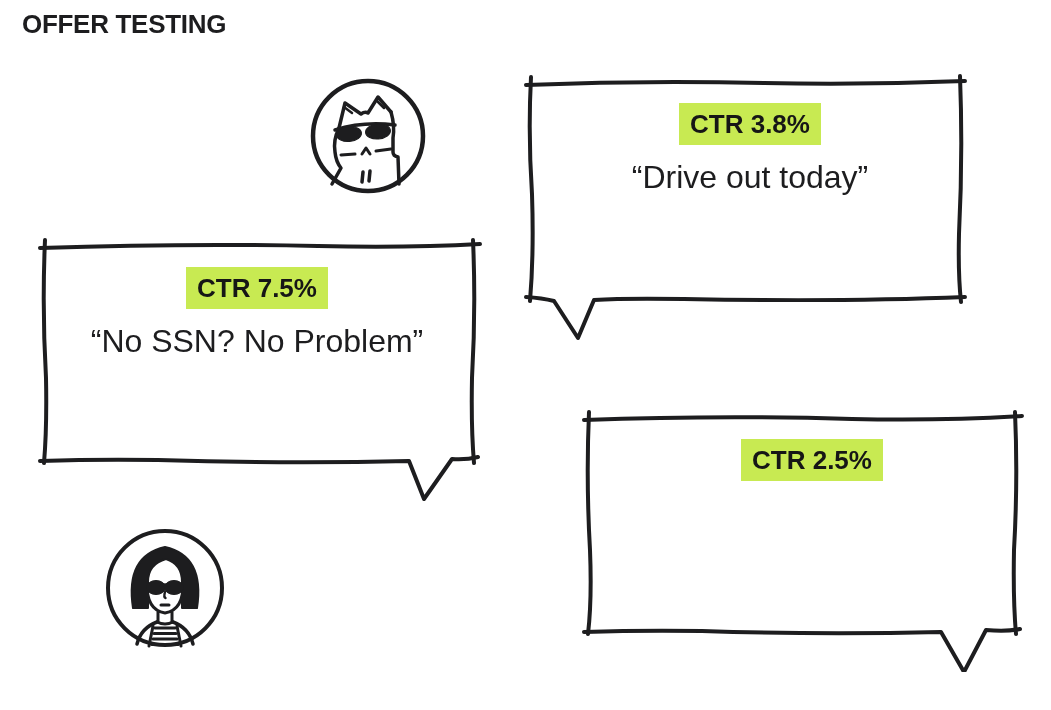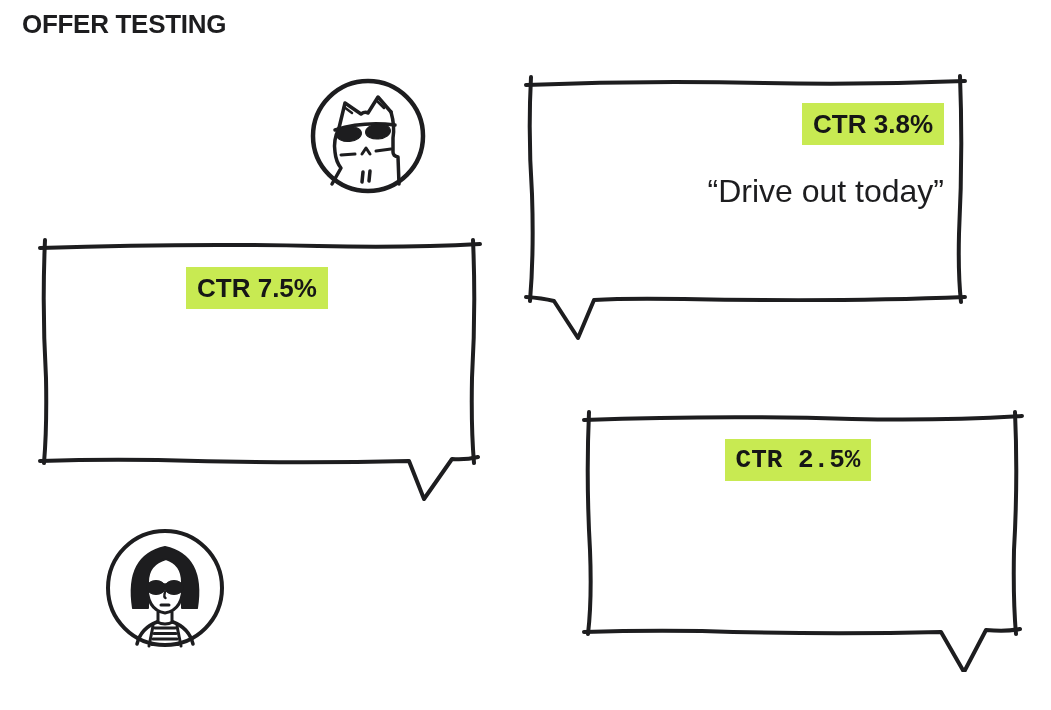--- a/index.html
+++ b/index.html
@@ -51,21 +51,21 @@
     margin-top:29px;
     padding:0 11px;
     line-height:42px;
     font-size:26px;
     font-weight:600;
     color:#161616;
     background:var(--badge-bg);
     white-space:nowrap;
   }
   .offer-quote{
-    margin-top:26px;
+    margin-top:12px;
     font-size:32px;
     font-weight:500;
     line-height:1.25;
     color:var(--ink);
     white-space:nowrap;
   }
   .avatar-svg{
     position:absolute;
     display:block;
     color:var(--ink);
@@ -88,42 +88,43 @@
 <div class="canvas">
 
   <div class="page-title">OFFER TESTING</div>
 
   <svg class="bubble-svg" style="left:524px;top:74px;" width="444" height="272" viewBox="0 0 444 272">
     <path d="M2,11 Q120,6 240,9 Q340,11 441,7"></path>
     <path d="M436,2 Q439,80 435,160 Q434,200 437,228"></path>
     <path d="M7,3 Q4,60 8,120 Q10,180 6,227"></path>
     <path d="M441,223 Q320,228 160,225 Q100,224 70,226 L54,264 L30,227 Q18,224 2,223"></path>
   </svg>
-  <div class="bubble-content" style="left:500px;top:74px;text-align:right;">
+  <div class="bubble-content" style="left:528px;top:74px;">
     <span class="ctr-badge">CTR 3.8%</span>
     <div class="offer-quote">“Drive out today”</div>
   </div>
 
   <svg class="bubble-svg" style="left:38px;top:238px;" width="444" height="272" viewBox="0 0 444 272">
     <path d="M2,10 Q150,5 280,8 Q370,10 442,6"></path>
     <path d="M435,2 Q438,70 434,140 Q433,190 436,225"></path>
     <path d="M7,2 Q4,70 8,140 Q9,190 6,225"></path>
     <path d="M440,219 Q428,222 414,221 L386,261 L371,223 Q250,226 120,222 Q60,221 2,223"></path>
   </svg>
   <div class="bubble-content" style="left:35px;top:238px;">
     <span class="ctr-badge">CTR 7.5%</span>
+    <div class="offer-quote">“No SSN? No Problem”</div>
   </div>
 
   <svg class="bubble-svg" style="left:582px;top:410px;" width="444" height="272" viewBox="0 0 444 272">
     <path d="M2,10 Q140,5 270,9 Q360,11 440,6"></path>
     <path d="M433,2 Q436,70 432,140 Q431,190 434,224"></path>
     <path d="M7,2 Q4,70 8,140 Q10,190 6,224"></path>
     <path d="M438,219 Q424,222 404,220 L382,262 L359,222 Q240,225 120,221 Q60,220 2,222"></path>
   </svg>
-  <div class="bubble-content" style="left:576px;top:410px;font-family:Liberation Mono, monospace;">
+  <div class="bubble-content" style="left:590px;top:410px;">
     <span class="ctr-badge">CTR 2.5%</span>
   </div>
 
   <svg class="avatar-svg" style="left:308px;top:74px;" width="120" height="124" viewBox="0 0 120 124">
     <circle class="ln" cx="60" cy="62" r="55" stroke-width="4.5"></circle>
 
     <path class="ln" stroke-width="3.5" d="M31,54 L37,29 L53,40 Q57,37 60,39 L70,23 L83,38"></path>
     <path class="ln" stroke-width="2.5" d="M36,33 L44,39"></path>
     <path class="ln" stroke-width="2.5" d="M69,27 L76,34"></path>
     <path class="ln" stroke-width="3.5" d="M31,54 Q25,66 27,78 Q28,88 33,94 L24,110"></path>

